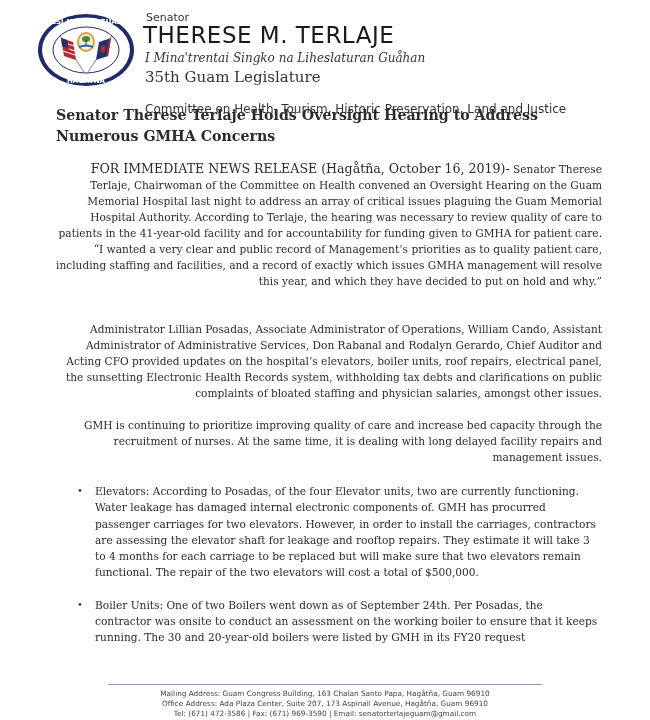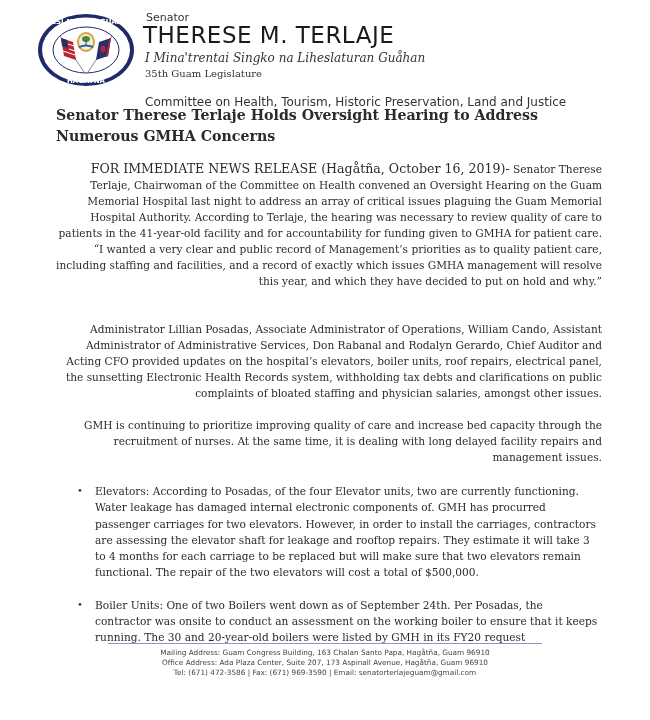--- a/index.html
+++ b/index.html
@@ -6,36 +6,36 @@
     body {
       width: 650px; height: 720px; background: #ffffff; overflow: hidden;
       position: relative; color: #2a2a2a;
     }
     .letterhead { position: absolute; left: 0; top: 0; width: 650px; height: 100px; }
     .seal { position: absolute; left: 36px; top: 12px; width: 100px; height: 76px; }
     .lh-text { position: absolute; left: 143px; top: 12px; }
     .lh-senator { font-family: "DejaVu Sans", sans-serif; font-size: 11px; color: #333; line-height: 11px; margin-left: 3px; }
     .lh-name { font-family: "DejaVu Sans", sans-serif; font-size: 23px; color: #1a1a1a; line-height: 24px; letter-spacing: 0.5px; }
     .lh-sub1 { font-family: "DejaVu Serif", serif; font-style: italic; font-size: 12px; color: #333; margin-top: 4px; margin-left: 2px; }
-    .lh-sub2 { font-family: "DejaVu Serif", serif; font-size: 10px; color: #333; margin-top: 3px; margin-left: 2px; }
+    .lh-sub2 { font-family: "DejaVu Serif", serif; font-size: 15px; color: #333; margin-top: 3px; margin-left: 2px; }
     .lh-sub3 { font-family: "DejaVu Sans", sans-serif; font-size: 12px; color: #333; margin-top: 16px; margin-left: 2px; }
 
     .content { position: absolute; left: 56px; top: 105px; width: 546px; font-family: "DejaVu Serif", serif; color: #2b2b2b; }
     .title { font-size: 14.2px; line-height: 21px; margin: 0; }
     .lead { margin-top: 14px; font-size: 10.6px; line-height: 16px; }
     .lead .release { font-size: 12.6px; }
     p { margin: 0; text-align: right; }
     .para { font-size: 10.6px; line-height: 16px; }
     .p2 { margin-top: 32px; }
     .p3 { margin-top: 16px; }
     ul.bullets { list-style: none; margin: 18px 0 0 0; padding: 0; }
     ul.bullets li { position: relative; padding-left: 39px; font-size: 10.6px; line-height: 16.3px; margin-bottom: 16px; }
     ul.bullets li .dot { position: absolute; left: 21px; top: 0; font-size: 10px; }
 
-    .footer { position: absolute; left: 108px; top: 643px; width: 434px; text-align: center; }
+    .footer { position: absolute; left: 108px; top: 684px; width: 434px; text-align: center; }
     .footer-rule { height: 1px; background: #8a9ab8; margin-bottom: 4px; }
     .footer-line { font-family: "DejaVu Sans", sans-serif; font-size: 7.3px; line-height: 10px; color: #444; white-space: nowrap; }
   </style>
 </head>
 <body>
 
 <div class="letterhead">
   <svg class="seal" viewBox="0 0 100 76">
     <ellipse cx="50" cy="38" rx="48" ry="36" fill="#1f2a6b"></ellipse>
     <ellipse cx="50" cy="38" rx="44" ry="32.5" fill="#ffffff"></ellipse>

